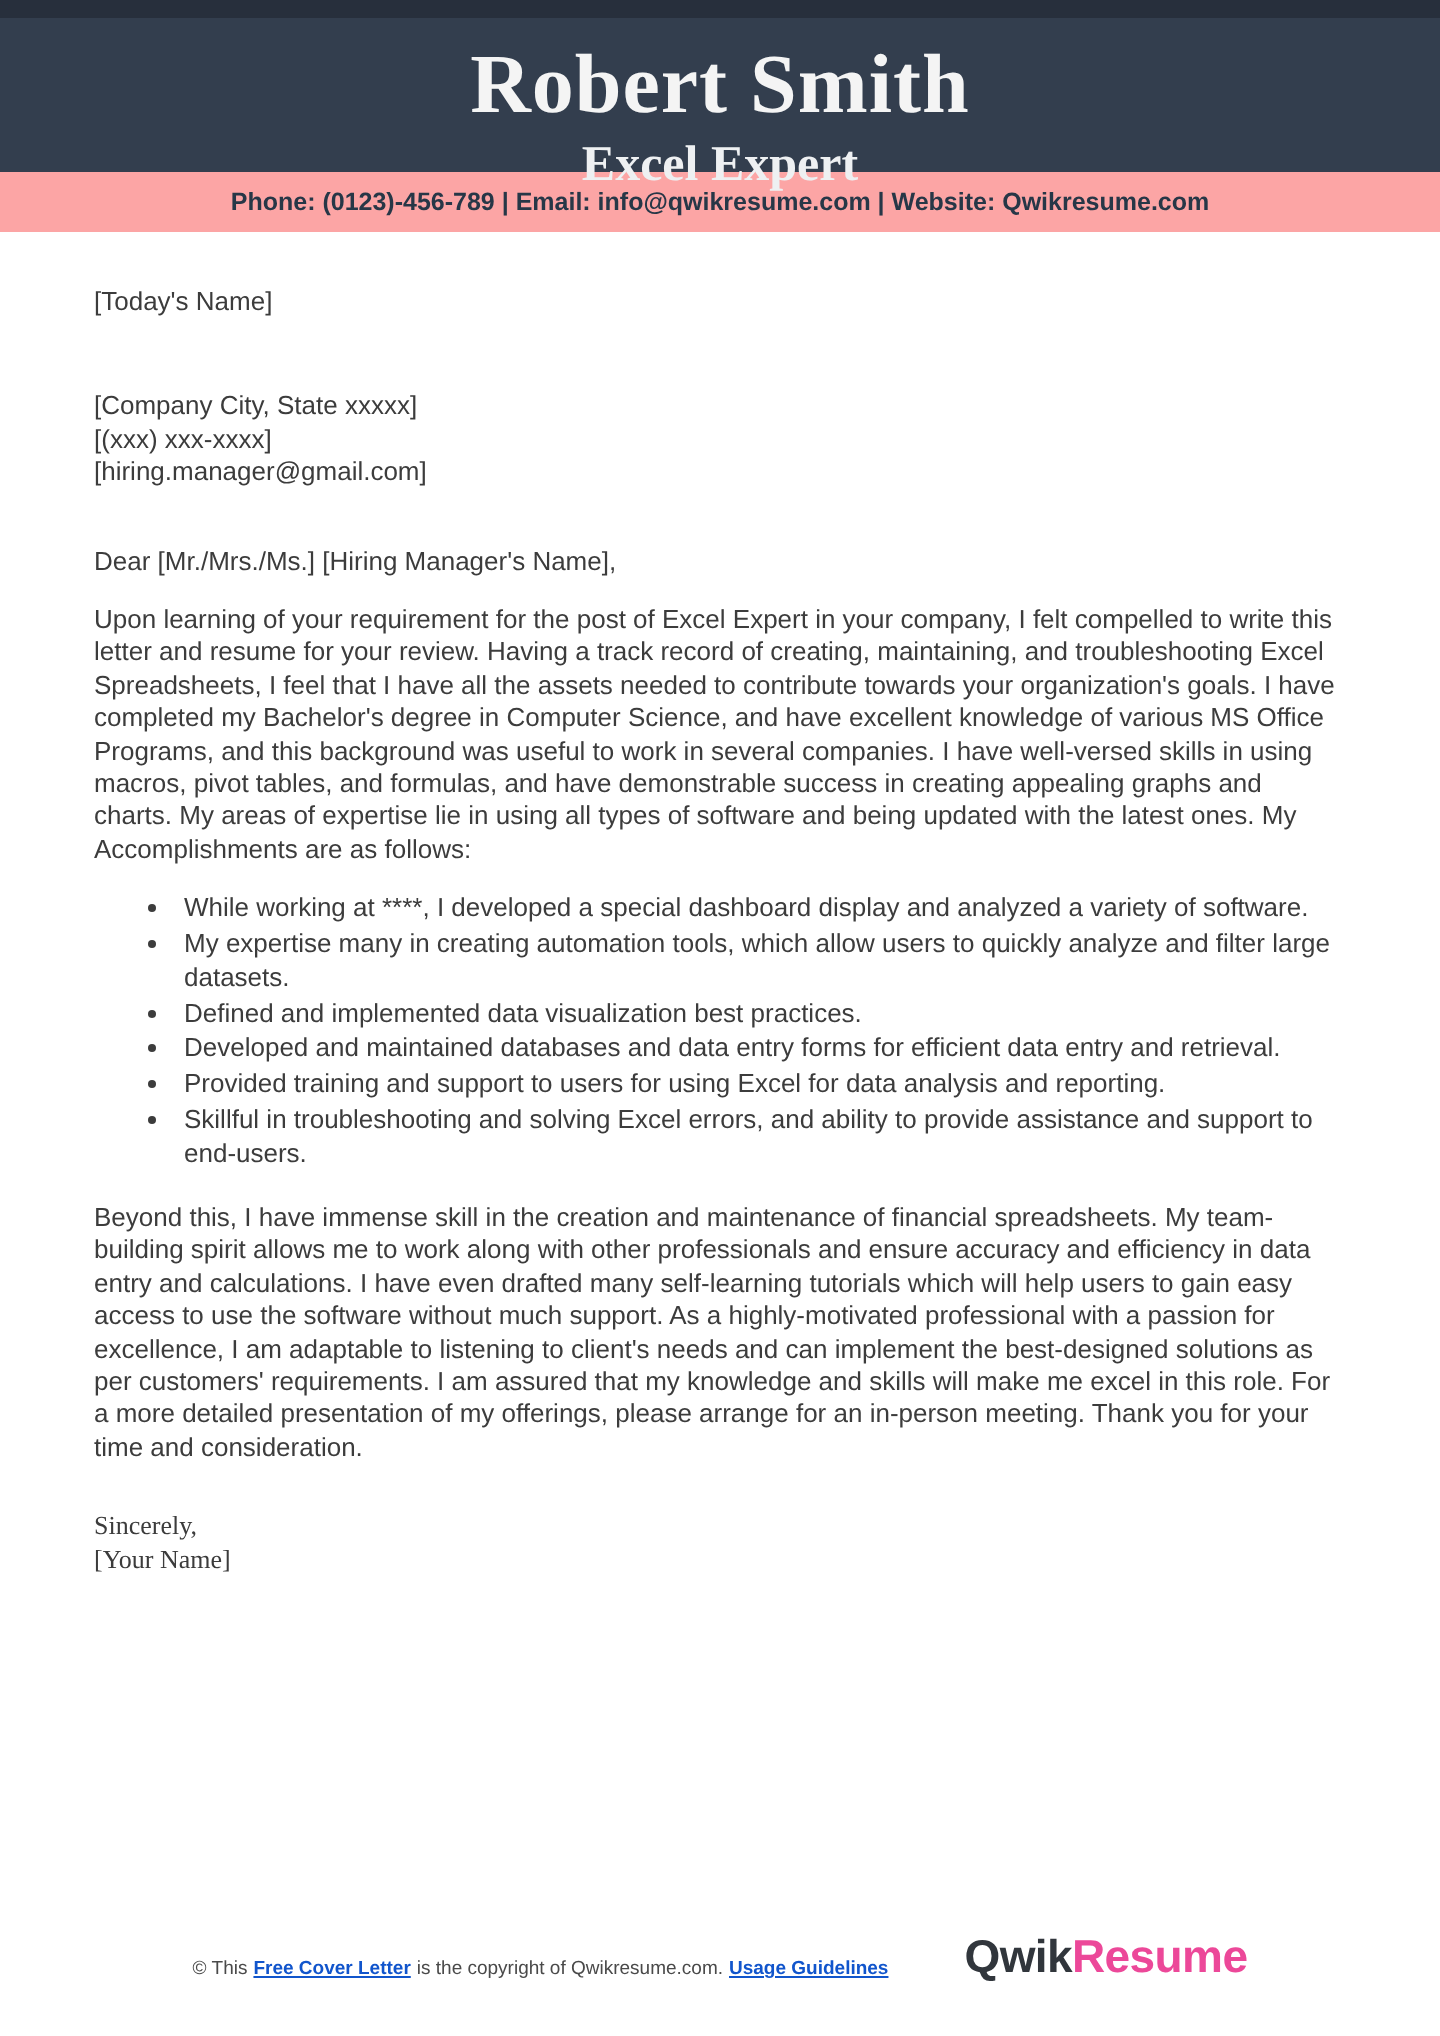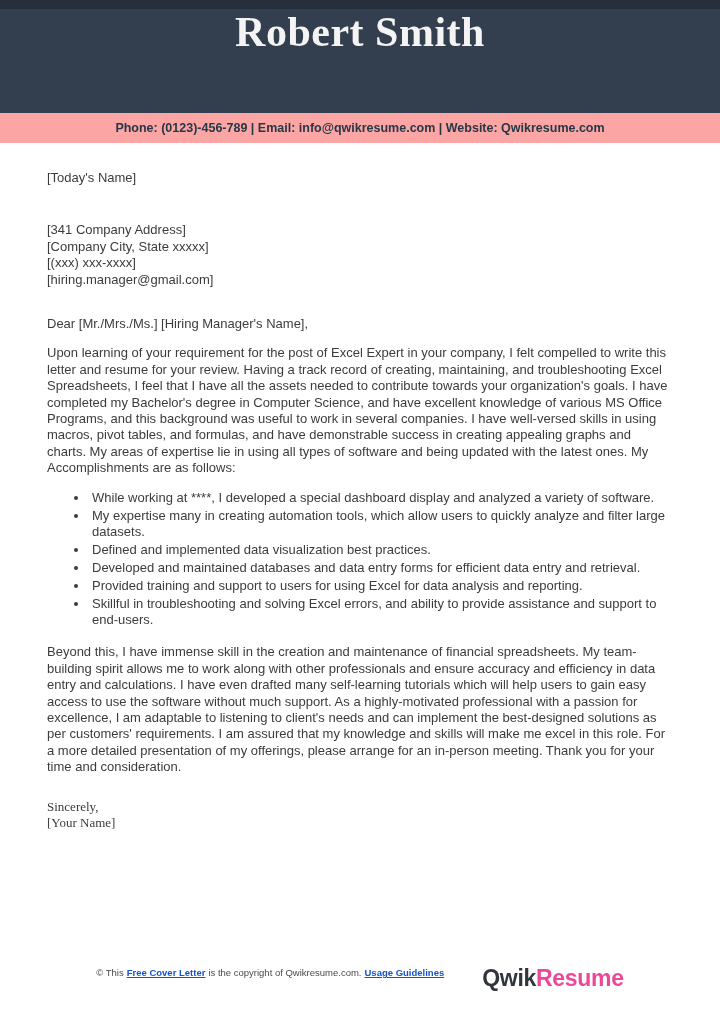--- a/index.html
+++ b/index.html
@@ -13,23 +13,23 @@
     overflow: hidden;
   }
 
   
   .top-strip {
     height: 9px;
     background: #272f3c;
   }
   .header-main {
     background: #333e4e;
-    height: 104px;
+    height: 77px;
     text-align: center;
-    padding-top: 0;
+    padding-top: 11px;
   }
   .header-name {
     font-family: "Liberation Serif", serif;
     font-weight: bold;
     font-size: 42px;
     line-height: 46px;
     color: #f4f4f4;
     letter-spacing: 0.5px;
     margin: 0;
   }
@@ -77,21 +77,21 @@
   .closing { margin-top: 23px; }
   .closing div { margin: 0; font-family: Liberation Serif, serif; }
 
   
   .footer {
     position: absolute;
     left: 0;
     right: 0;
     bottom: 28px;
     display: flex;
-    align-items: flex-start;
+    align-items: flex-end;
     justify-content: center;
     gap: 38px;
   }
   .footer-text {
     font-size: 9.5px;
     color: #4a4a4a;
   }
   .footer-text .seg { margin-right: 3px; }
   .footer-text a {
     color: #1155cc;
@@ -108,31 +108,31 @@
   .logo-qwik { color: #31363c; }
   .logo-resume { color: #ec4899; }
 </style>
 </head>
 <body>
 
 <header>
   <div class="top-strip"></div>
   <div class="header-main">
     <h1 class="header-name">Robert Smith</h1>
+    <h2 class="header-title">Excel Expert</h2>
   </div>
   <div class="contact-bar">
     <span>Phone: (0123)-456-789 | Email: info@qwikresume.com | Website: Qwikresume.com</span>
   </div>
 </header>
 
 <main class="letter">
   <div class="date-block">[Today's Name]</div>
 
   <div class="address-block">
-    <div class="address-line">[341 Company Address]</div>
     <div class="address-line">[Company City, State xxxxx]</div>
     <div class="address-line">[(xxx) xxx-xxxx]</div>
     <div class="address-line">[hiring.manager@gmail.com]</div>
   </div>
 
   <div class="salutation">Dear [Mr./Mrs./Ms.] [Hiring Manager's Name],</div>
 
   <p class="para">Upon learning of your requirement for the post of Excel Expert in your company, I felt compelled to write this letter and resume for your review. Having a track record of creating, maintaining, and troubleshooting Excel Spreadsheets, I feel that I have all the assets needed to contribute towards your organization's goals. I have completed my Bachelor's degree in Computer Science, and have excellent knowledge of various MS Office Programs, and this background was useful to work in several companies. I have well-versed skills in using macros, pivot tables, and formulas, and have demonstrable success in creating appealing graphs and charts. My areas of expertise lie in using all types of software and being updated with the latest ones. My Accomplishments are as follows:</p>
 
   <ul class="bullets">

